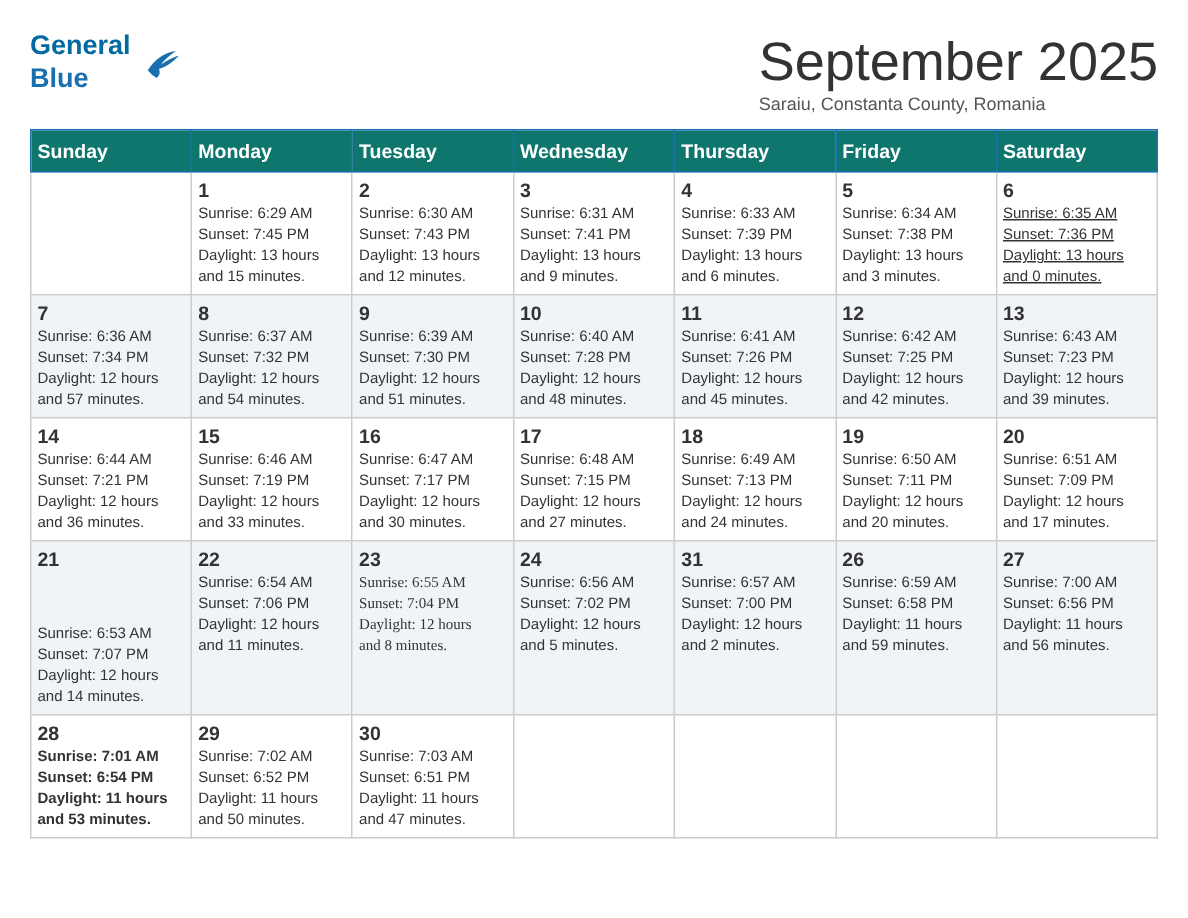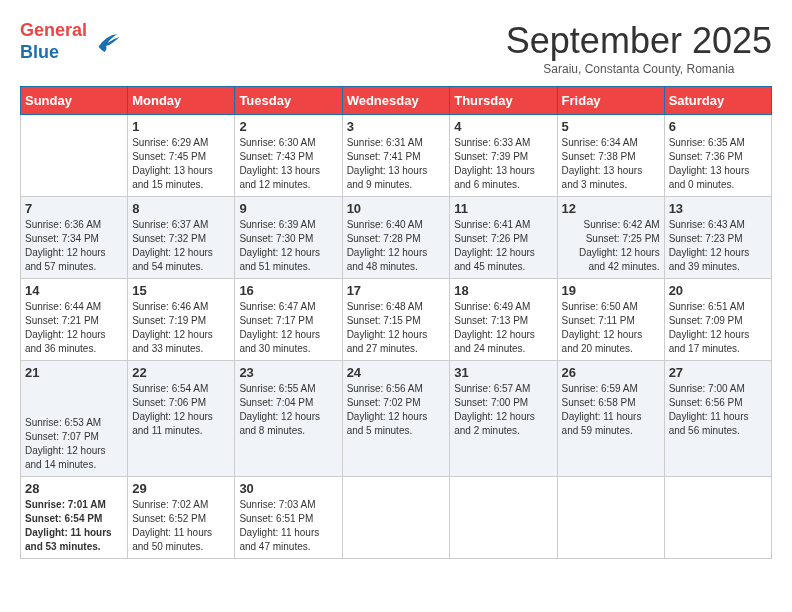--- a/index.html
+++ b/index.html
@@ -20,30 +20,30 @@
       display: flex;
       align-items: center;
     }
     .logo-text {
       display: flex;
       flex-direction: column;
       font-size: 18px;
       font-weight: bold;
       line-height: 1.2;
     }
-    .logo-general { color: #ef4444; }
+    .logo-general { color: #0369a1; }
     .logo-blue { color: #1a6faf; }
     .logo-bird {
       width: 30px;
       height: 30px;
       margin-left: 4px;
       margin-top: 2px;
     }
     .title-block {
-      text-align: center;
+      text-align: left;
     }
     .month-title {
       font-size: 36px;
       font-weight: normal;
       color: #333;
     }
     .location-title {
       font-size: 12px;
       color: #555;
     }
@@ -83,21 +83,21 @@
     .empty-cell {
       background: #f9f9f9;
     }
     tr:nth-child(even) td {
       background: #f0f4f8;
     }
     tr:nth-child(odd) td {
       background: #fff;
     }
     .calendar thead tr th {
-      background: #ef4444;
+      background: #0f766e;
       margin-left: 25px;
     }
   </style>
 </head>
 <body>
 
 <div class="header">
   <div class="logo">
     <div class="logo-text">
       <span class="logo-general">General</span>
@@ -158,21 +158,21 @@
         </td>
         <td>
           <span class="day-number">5</span>
           <div class="day-info" style="white-space: pre-line;">Sunrise: 6:34 AM
 Sunset: 7:38 PM
 Daylight: 13 hours
 and 3 minutes.</div>
         </td>
         <td>
           <span class="day-number">6</span>
-          <div class="day-info" style="white-space: pre-line;">Sunrise: 6:35 AM
+          <div class="day-info" style="white-space: pre-line; text-decoration: underline;">Sunrise: 6:35 AM
 Sunset: 7:36 PM
 Daylight: 13 hours
 and 0 minutes.</div>
         </td>
       </tr>
       <tr>
         <td>
           <span class="day-number">7</span>
           <div class="day-info" style="white-space: pre-line;">Sunrise: 6:36 AM
 Sunset: 7:34 PM
@@ -202,21 +202,21 @@
         </td>
         <td>
           <span class="day-number">11</span>
           <div class="day-info" style="white-space: pre-line;">Sunrise: 6:41 AM
 Sunset: 7:26 PM
 Daylight: 12 hours
 and 45 minutes.</div>
         </td>
         <td>
           <span class="day-number">12</span>
-          <div class="day-info" style="white-space: pre-line; text-align: right;">Sunrise: 6:42 AM
+          <div class="day-info" style="white-space: pre-line;">Sunrise: 6:42 AM
 Sunset: 7:25 PM
 Daylight: 12 hours
 and 42 minutes.</div>
         </td>
         <td>
           <span class="day-number">13</span>
           <div class="day-info" style="white-space: pre-line;">Sunrise: 6:43 AM
 Sunset: 7:23 PM
 Daylight: 12 hours
 and 39 minutes.</div>
@@ -283,21 +283,21 @@
         </td>
         <td>
           <span class="day-number">22</span>
           <div class="day-info" style="white-space: pre-line;">Sunrise: 6:54 AM
 Sunset: 7:06 PM
 Daylight: 12 hours
 and 11 minutes.</div>
         </td>
         <td>
           <span class="day-number">23</span>
-          <div class="day-info" style="white-space: pre-line;">Sunrise: 6:55 AM
+          <div class="day-info" style="white-space: pre-line; font-family: Liberation Serif, serif;">Sunrise: 6:55 AM
 Sunset: 7:04 PM
 Daylight: 12 hours
 and 8 minutes.</div>
         </td>
         <td>
           <span class="day-number">24</span>
           <div class="day-info" style="white-space: pre-line;">Sunrise: 6:56 AM
 Sunset: 7:02 PM
 Daylight: 12 hours
 and 5 minutes.</div>

